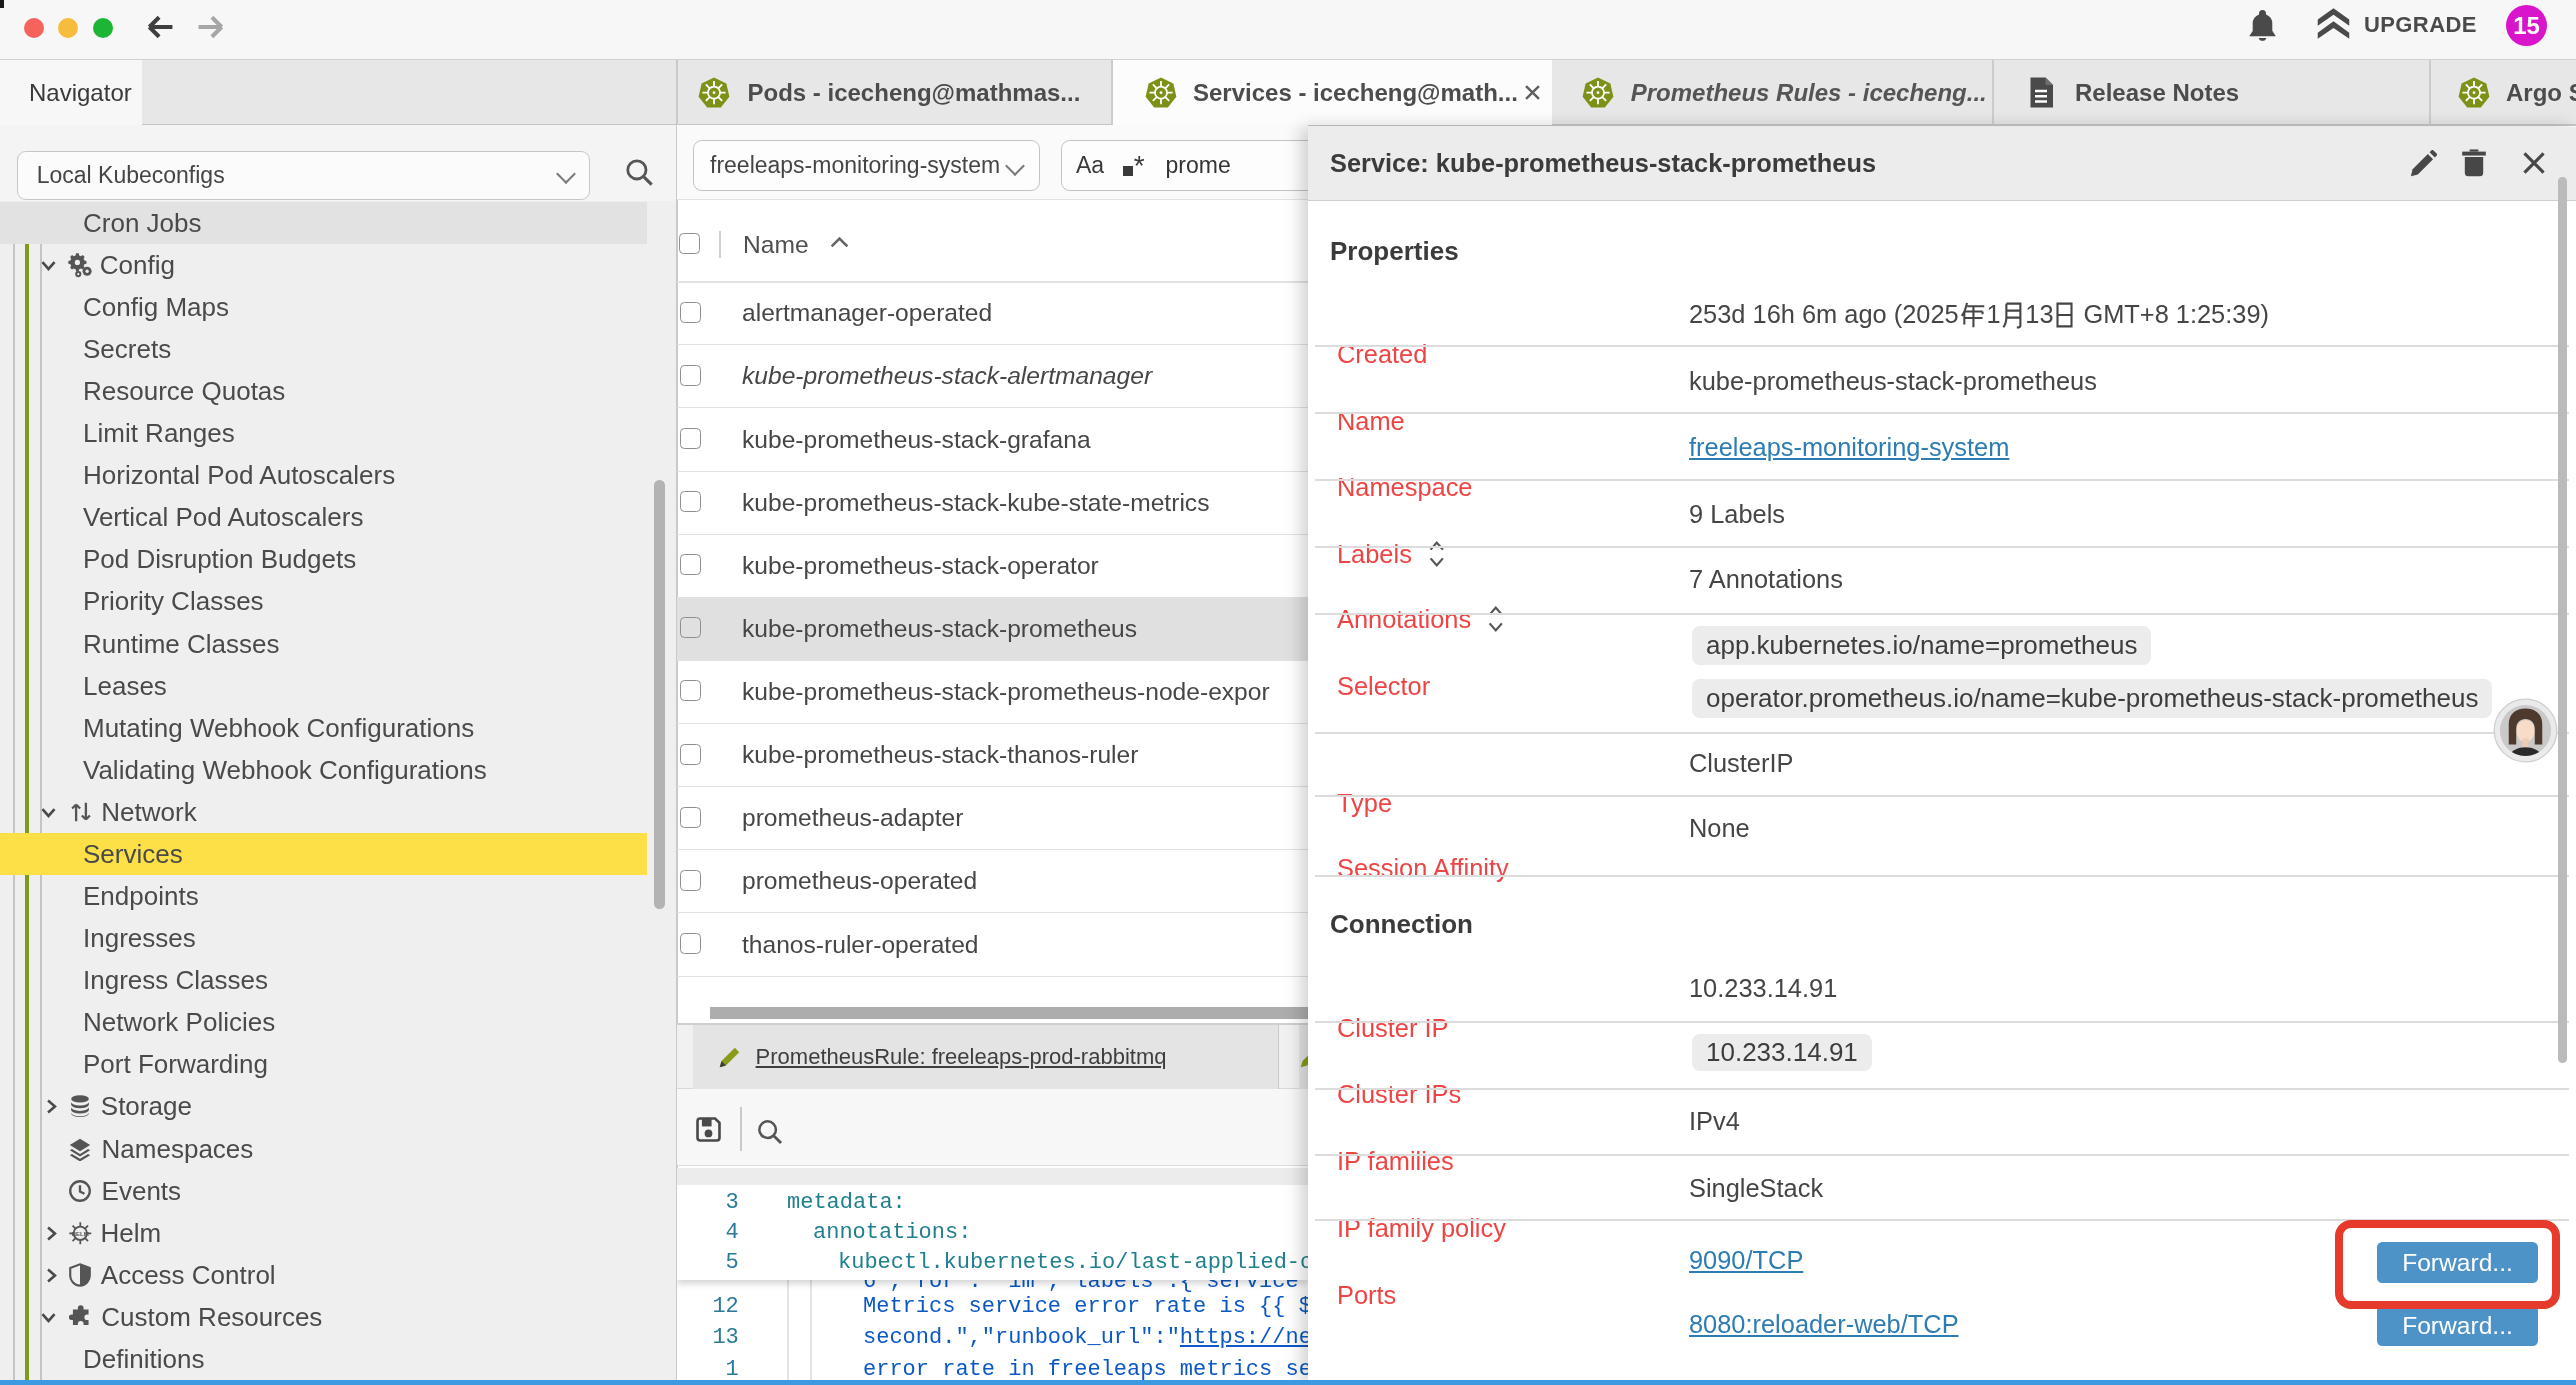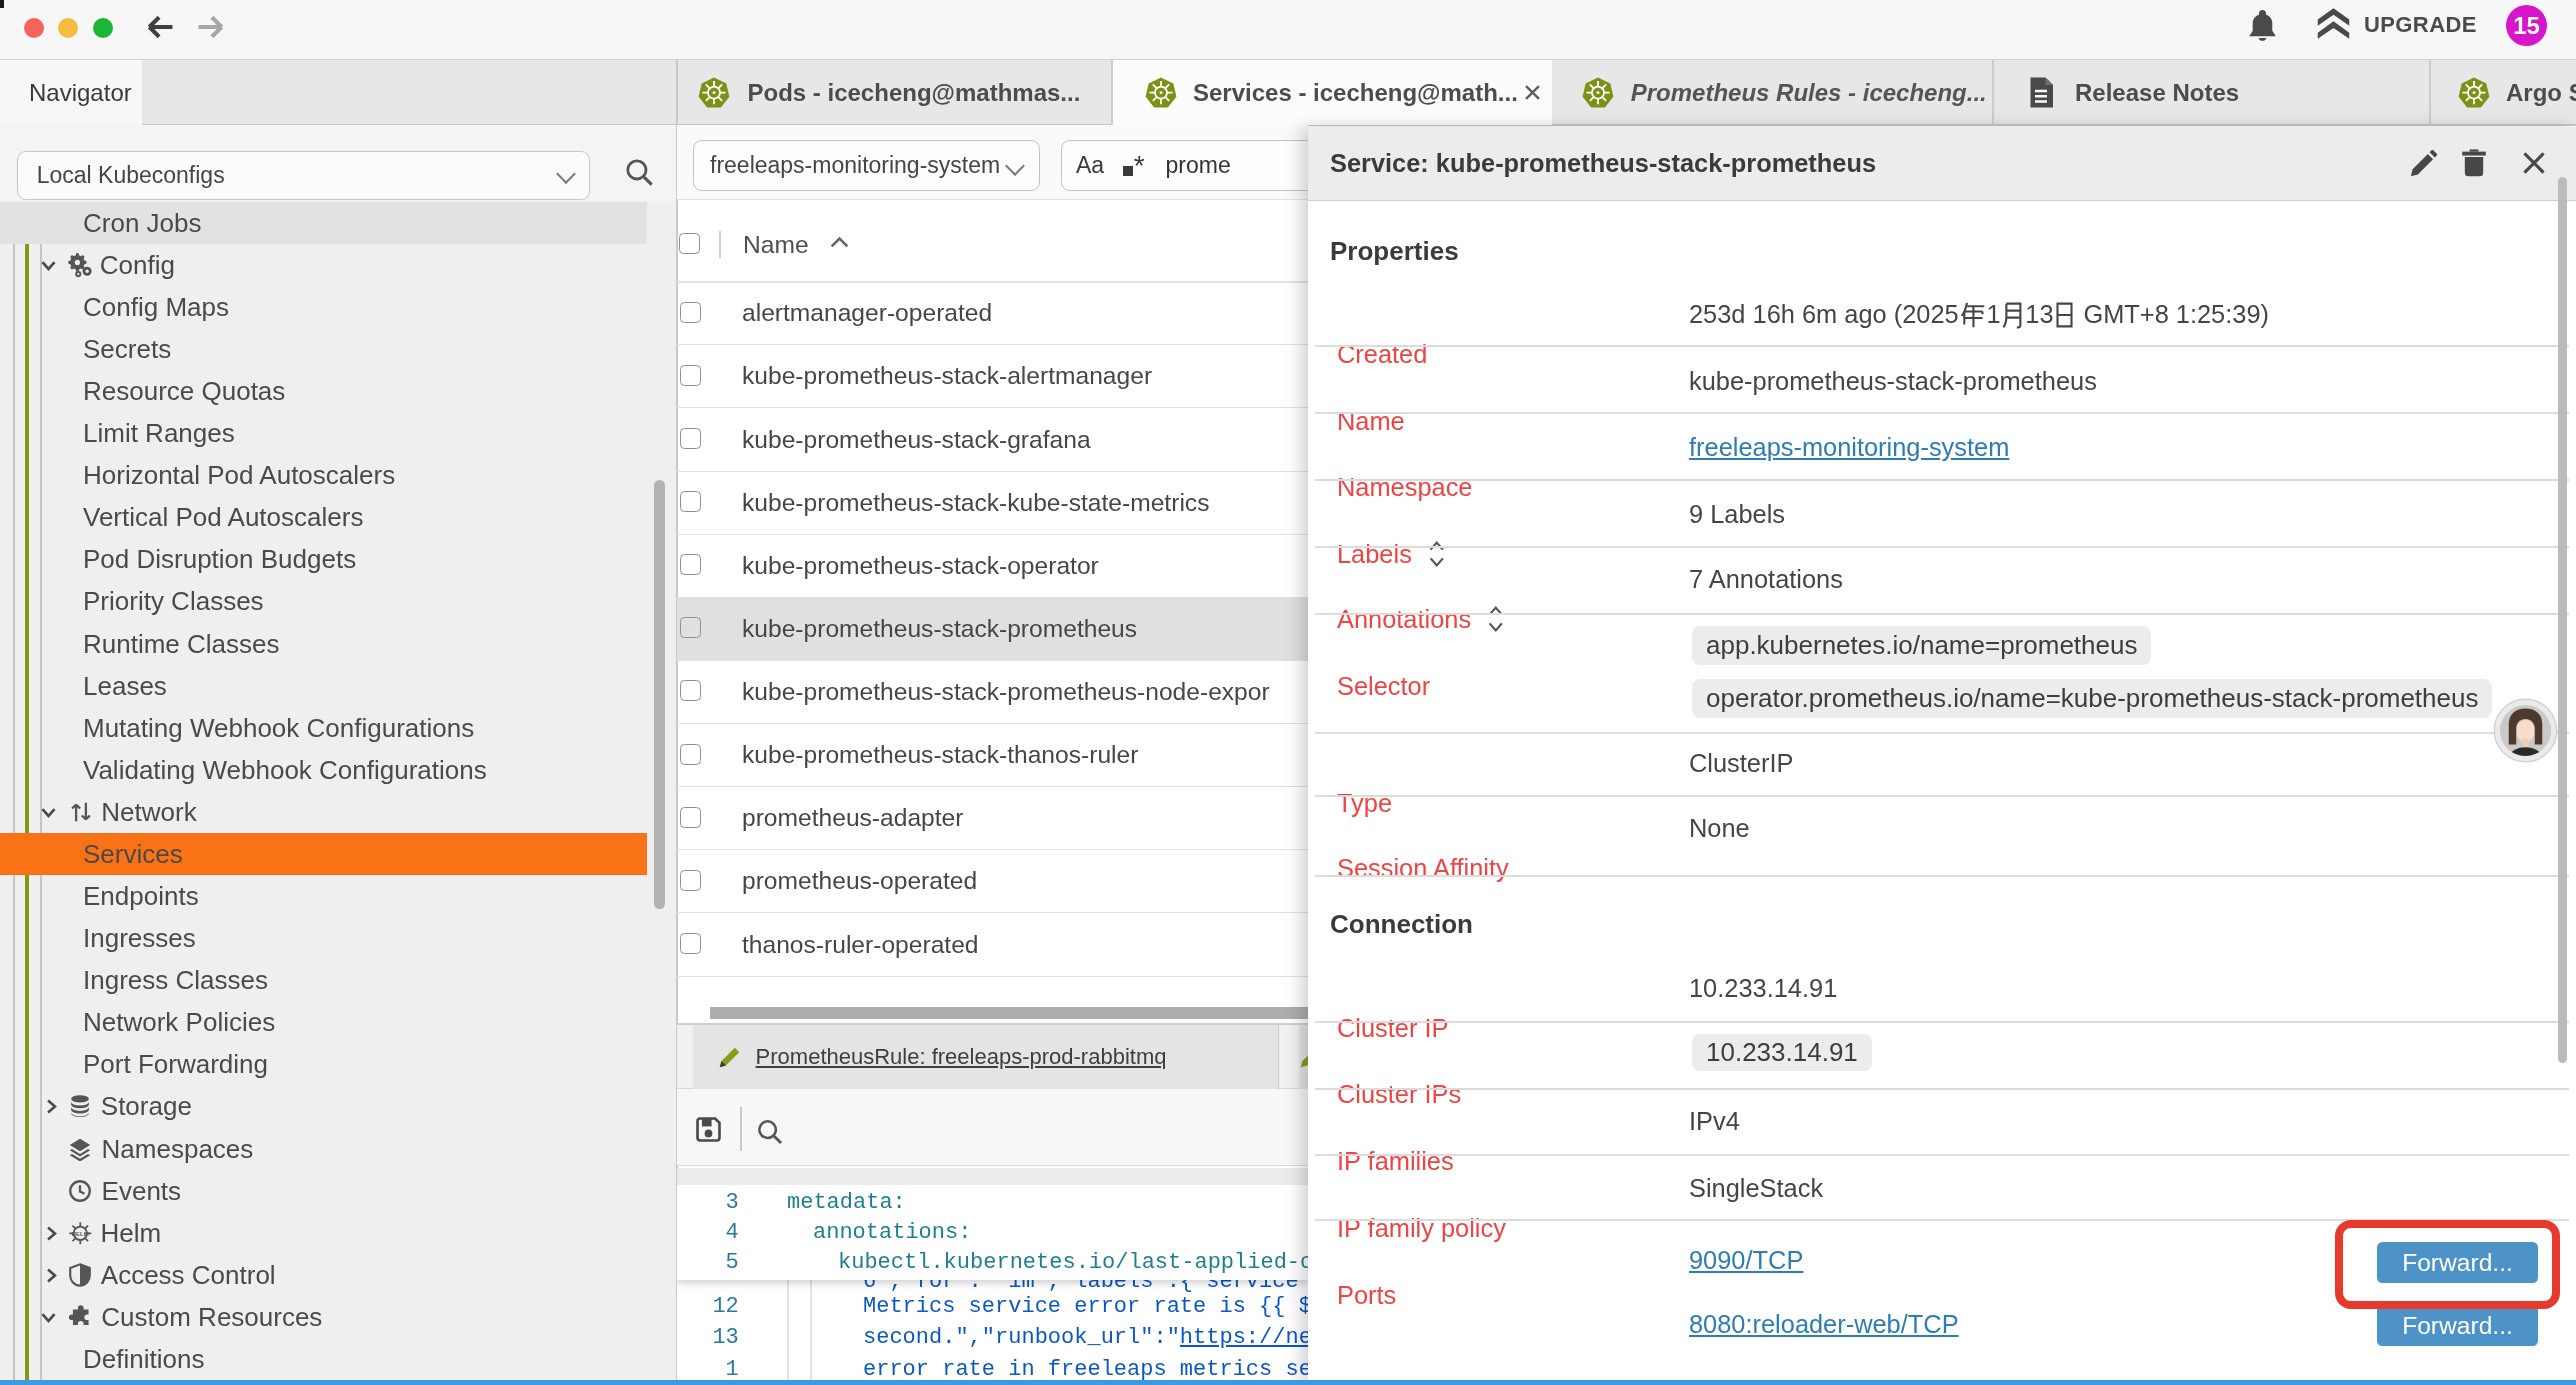--- a/index.html
+++ b/index.html
@@ -205,21 +205,21 @@
         <path d="M4 7 L11 15 L18 7" stroke="#4a4a4a" stroke-width="3" fill="none"></path>
       </svg>
       <svg style="margin-left:10.5px;" width="24" height="24" viewBox="0 0 27 27">
         <g stroke="#555" stroke-width="2.6" fill="none">
           <path d="M8 24 V5 M8 5 L3.5 9.5 M8 5 L12.5 9.5"></path>
           <path d="M19 3 V22 M19 22 L14.5 17.5 M19 22 L23.5 17.5"></path>
         </g>
       </svg>
       <span style="margin-left:8.8px;">Network</span>
     </div>
-<div class="row" style="top:833px;background:#f97316;">
+<div class="row" style="top:833px;background:#fde047;">
       <span style="margin-left:83px;">Services</span>
     </div>
 <div class="row" style="top:875px;">
       <span style="margin-left:83px;">Endpoints</span>
     </div>
 <div class="row" style="top:917px;">
       <span style="margin-left:83px;">Ingresses</span>
     </div>
 <div class="row" style="top:959px;">
       <span style="margin-left:83px;">Ingress Classes</span>
@@ -317,21 +317,21 @@
 <div class="abs" style="left:719px;top:231px;width:1.8px;height:27px;background:#d0d0d0;"></div>
 <div class="abs" style="left:743px;top:231px;font-size:24.6px;color:#4f4f4f;">Name</div>
 <svg class="abs" style="left:829px;top:235px;" width="21" height="14" viewBox="0 0 24 16">
       <path d="M3 13 L12 4 L21 13" stroke="#666" stroke-width="3" fill="none"></path>
     </svg>
 <div class="abs" style="left:677px;top:281px;width:631px;height:1.8px;background:#e2e2e2;"></div>
 
 <div class="trow" style="top:282px;">
       <span style="margin-left:65px;">alertmanager-operated</span>
     </div>
-<div class="trow" style="top:345px;">
+<div class="trow" style="top:345px;font-style:italic;">
       <span style="margin-left:65px;">kube-prometheus-stack-alertmanager</span>
     </div>
 <div class="trow" style="top:409px;">
       <span style="margin-left:65px;">kube-prometheus-stack-grafana</span>
     </div>
 <div class="trow" style="top:472px;">
       <span style="margin-left:65px;">kube-prometheus-stack-kube-state-metrics</span>
     </div>
 <div class="trow" style="top:535px;">
       <span style="margin-left:65px;">kube-prometheus-stack-operator</span>

